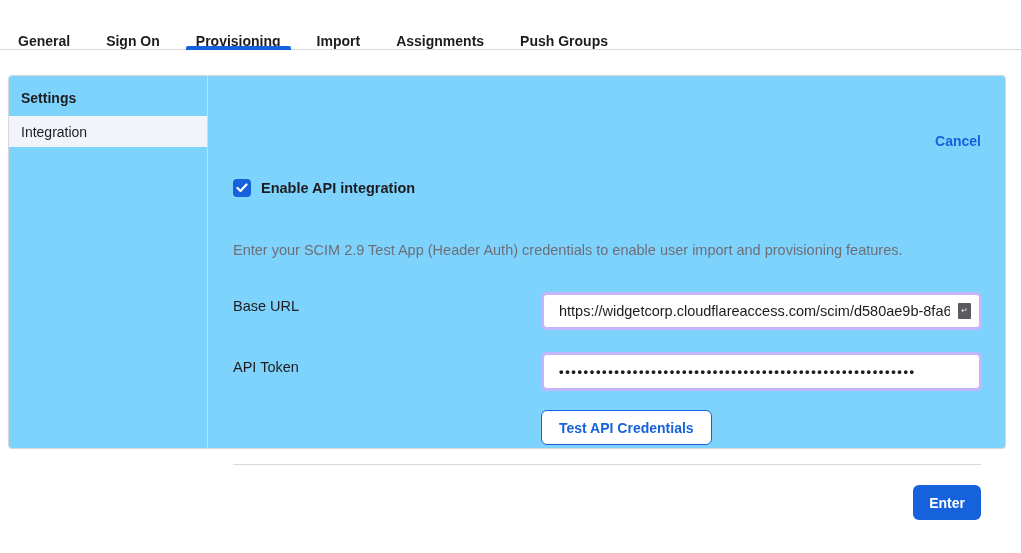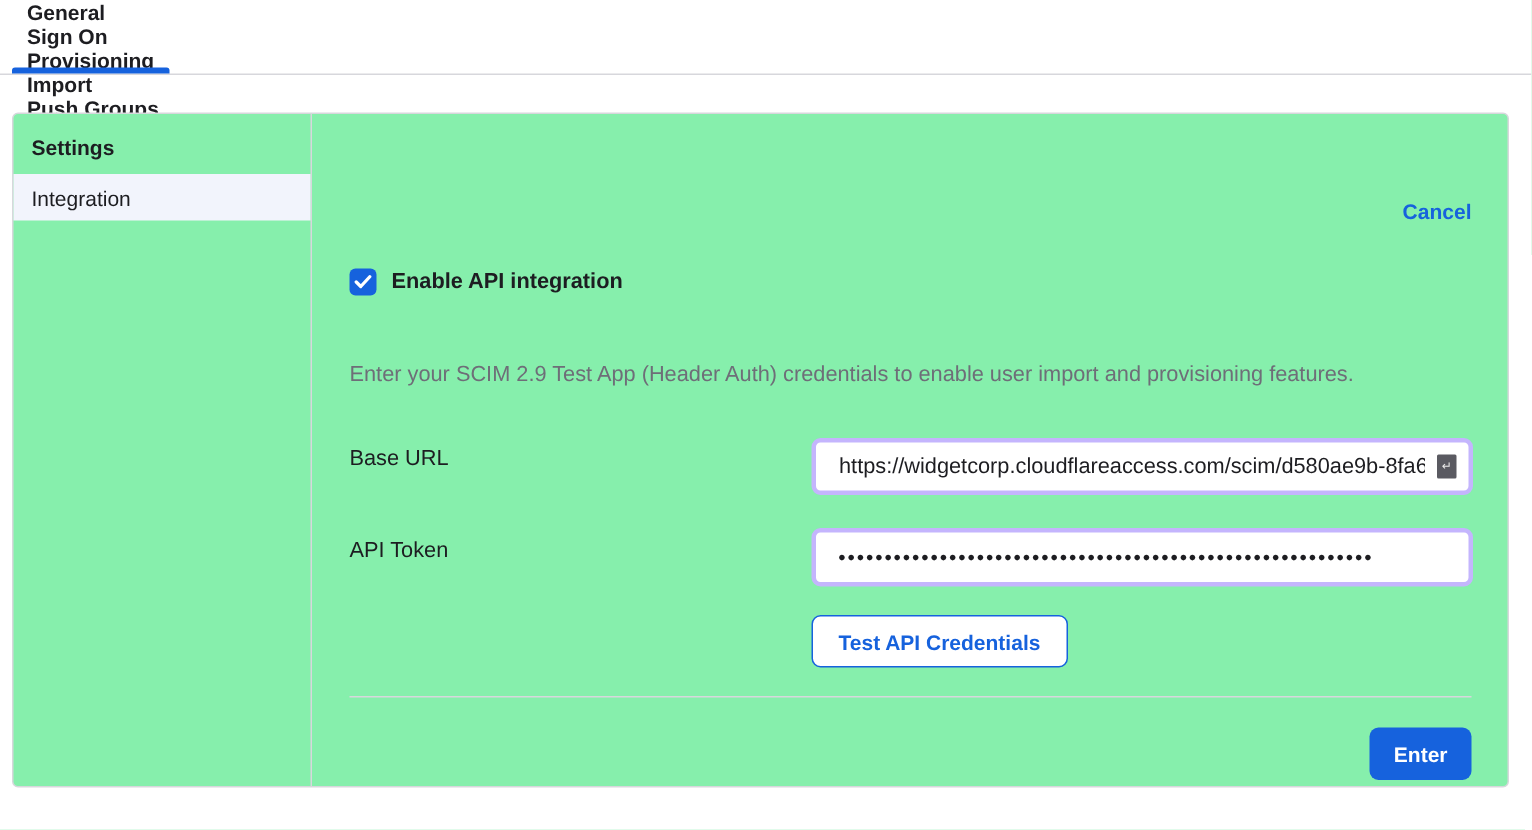--- a/index.html
+++ b/index.html
@@ -9,43 +9,42 @@
     font-family: "Liberation Sans", "DejaVu Sans", sans-serif;
     color: #1d1d21;
     overflow: hidden;
   }
   .stage { position: relative; width: 1021px; height: 553px; }
 
   
   .tabbar {
     position: absolute; top: 0; left: 0; right: 0; height: 50px;
     border-bottom: 1px solid #d7d7dc;
-    display: flex; align-items: flex-start;
+    display: flex; align-items: flex-end;
     padding-left: 8px;
-    flex-direction: column;
   }
   .tab {
     position: relative;
     padding: 0 10px; margin-right: 16px;
     display: flex; align-items: center;
     font-size: 14px; font-weight: 700; color: #1d1d21;
     cursor: pointer; white-space: nowrap;
   }
   .tab .underline {
     display: none;
     position: absolute; left: 0; right: 0; bottom: -1px; height: 4px;
     background: #1662dd; border-radius: 2px 2px 0 0;
   }
   .tab.active .underline { display: block; }
 
   
   .panel {
-    position: absolute; left: 8px; top: 75px; width: 998px; height: 450px;
+    position: absolute; left: 8px; top: 75px; width: 998px; height: 374px;
     border: 1px solid #d7d7dc; border-radius: 4px;
-    display: flex; background: #86efac;
+    display: flex; background: #7dd3fc;
   }
 
   
   .sidebar { width: 199px; border-right: 1px solid #d7d7dc; flex: none; }
   .sidebar-header {
     padding: 14px 12px 10px 12px;
     font-size: 14px; font-weight: 700; color: #1d1d21;
   }
   .sidebar-item {
     height: 31px; display: flex; align-items: center;
@@ -141,25 +140,25 @@
     </div>
     <div class="tab active">
       <span>Provisioning</span>
       <span class="underline"></span>
     </div>
     <div class="tab">
       <span>Import</span>
 
     </div>
     <div class="tab">
+      <span>Assignments</span>
+
+    </div>
+    <div class="tab">
       <span>Push Groups</span>
-
-    </div>
-    <div class="tab">
-      <span>Assignments</span>
 
     </div>
   </nav>
 
   <section class="panel">
 
     <aside class="sidebar">
       <div class="sidebar-header">Settings</div>
       <div class="sidebar-item selected">
         <span>Integration</span>

